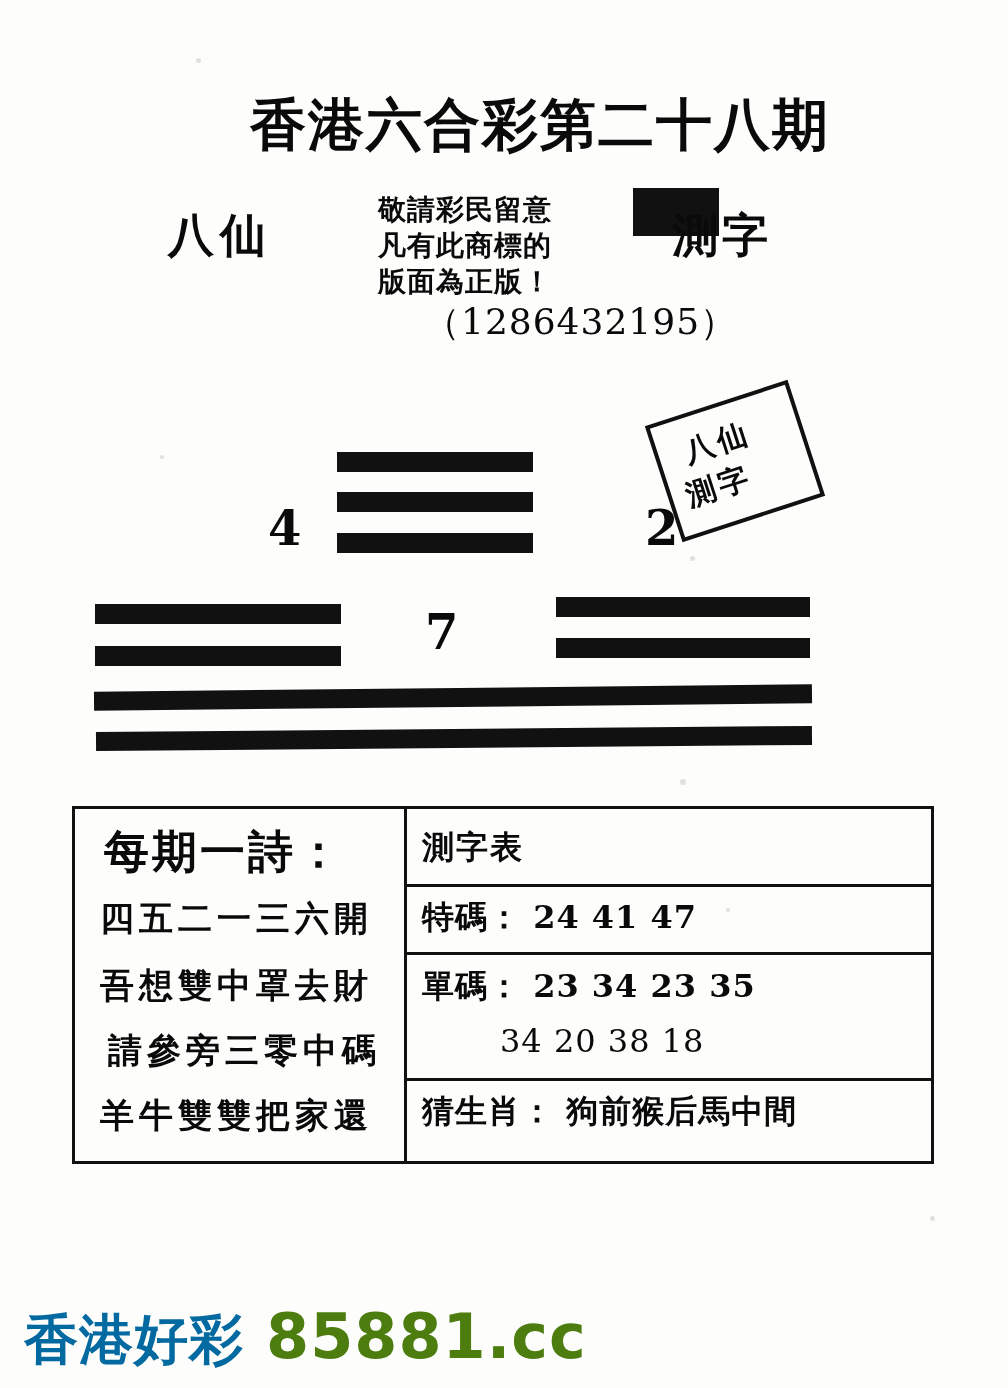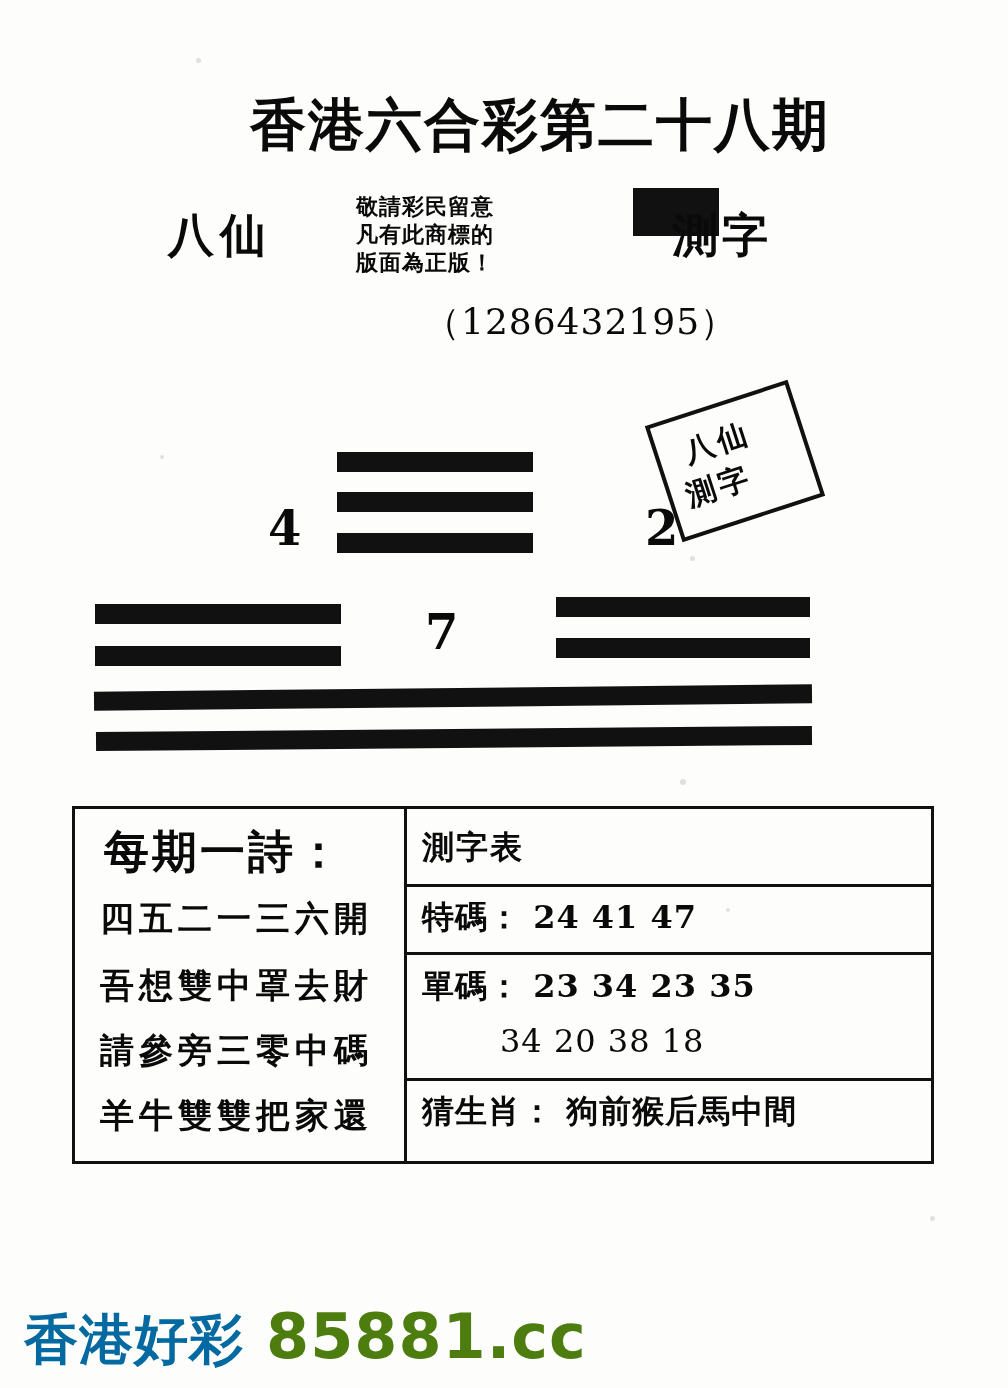--- a/index.html
+++ b/index.html
@@ -48,22 +48,22 @@
     top: 205px;
     left: 168px;
     font-size: 46px;
     font-weight: 700;
     letter-spacing: 6px;
   }
 
   .notice {
     position: absolute;
     top: 192px;
-    left: 356px;
-    font-size: 22px;
+    left: 378px;
+    font-size: 28px;
     line-height: 1.28;
     font-weight: 700;
     letter-spacing: 1px;
   }
 
   .blackmark {
     position: absolute;
     top: 188px;
     left: 633px;
     width: 86px;
@@ -261,21 +261,21 @@
 
   <div class="box"></div>
   <div class="vdiv"></div>
   <div class="hdiv" style="top:884px;"></div>
   <div class="hdiv" style="top:952px;"></div>
   <div class="hdiv" style="top:1078px;"></div>
 
   <div class="poem-title">每期一詩：</div>
   <div class="poem-line" style="top:963px;">吾想雙中罩去財</div>
   <div class="poem-line" style="top:896px;">四五二一三六開</div>
-  <div class="poem-line" style="top:1028px;">請參旁三零中碼</div>
+  <div class="poem-line" style="top:1028px;margin-left:8px;">請參旁三零中碼</div>
   <div class="poem-line" style="top:1093px;">羊牛雙雙把家還</div>
 
   <div class="tbl-title">測字表</div>
 
   <div class="tbl-row" style="top:896px;">
     <span>特碼：</span>
     <span>24 41 47</span>
   </div>
 
   <div class="tbl-row" style="top:965px;">

